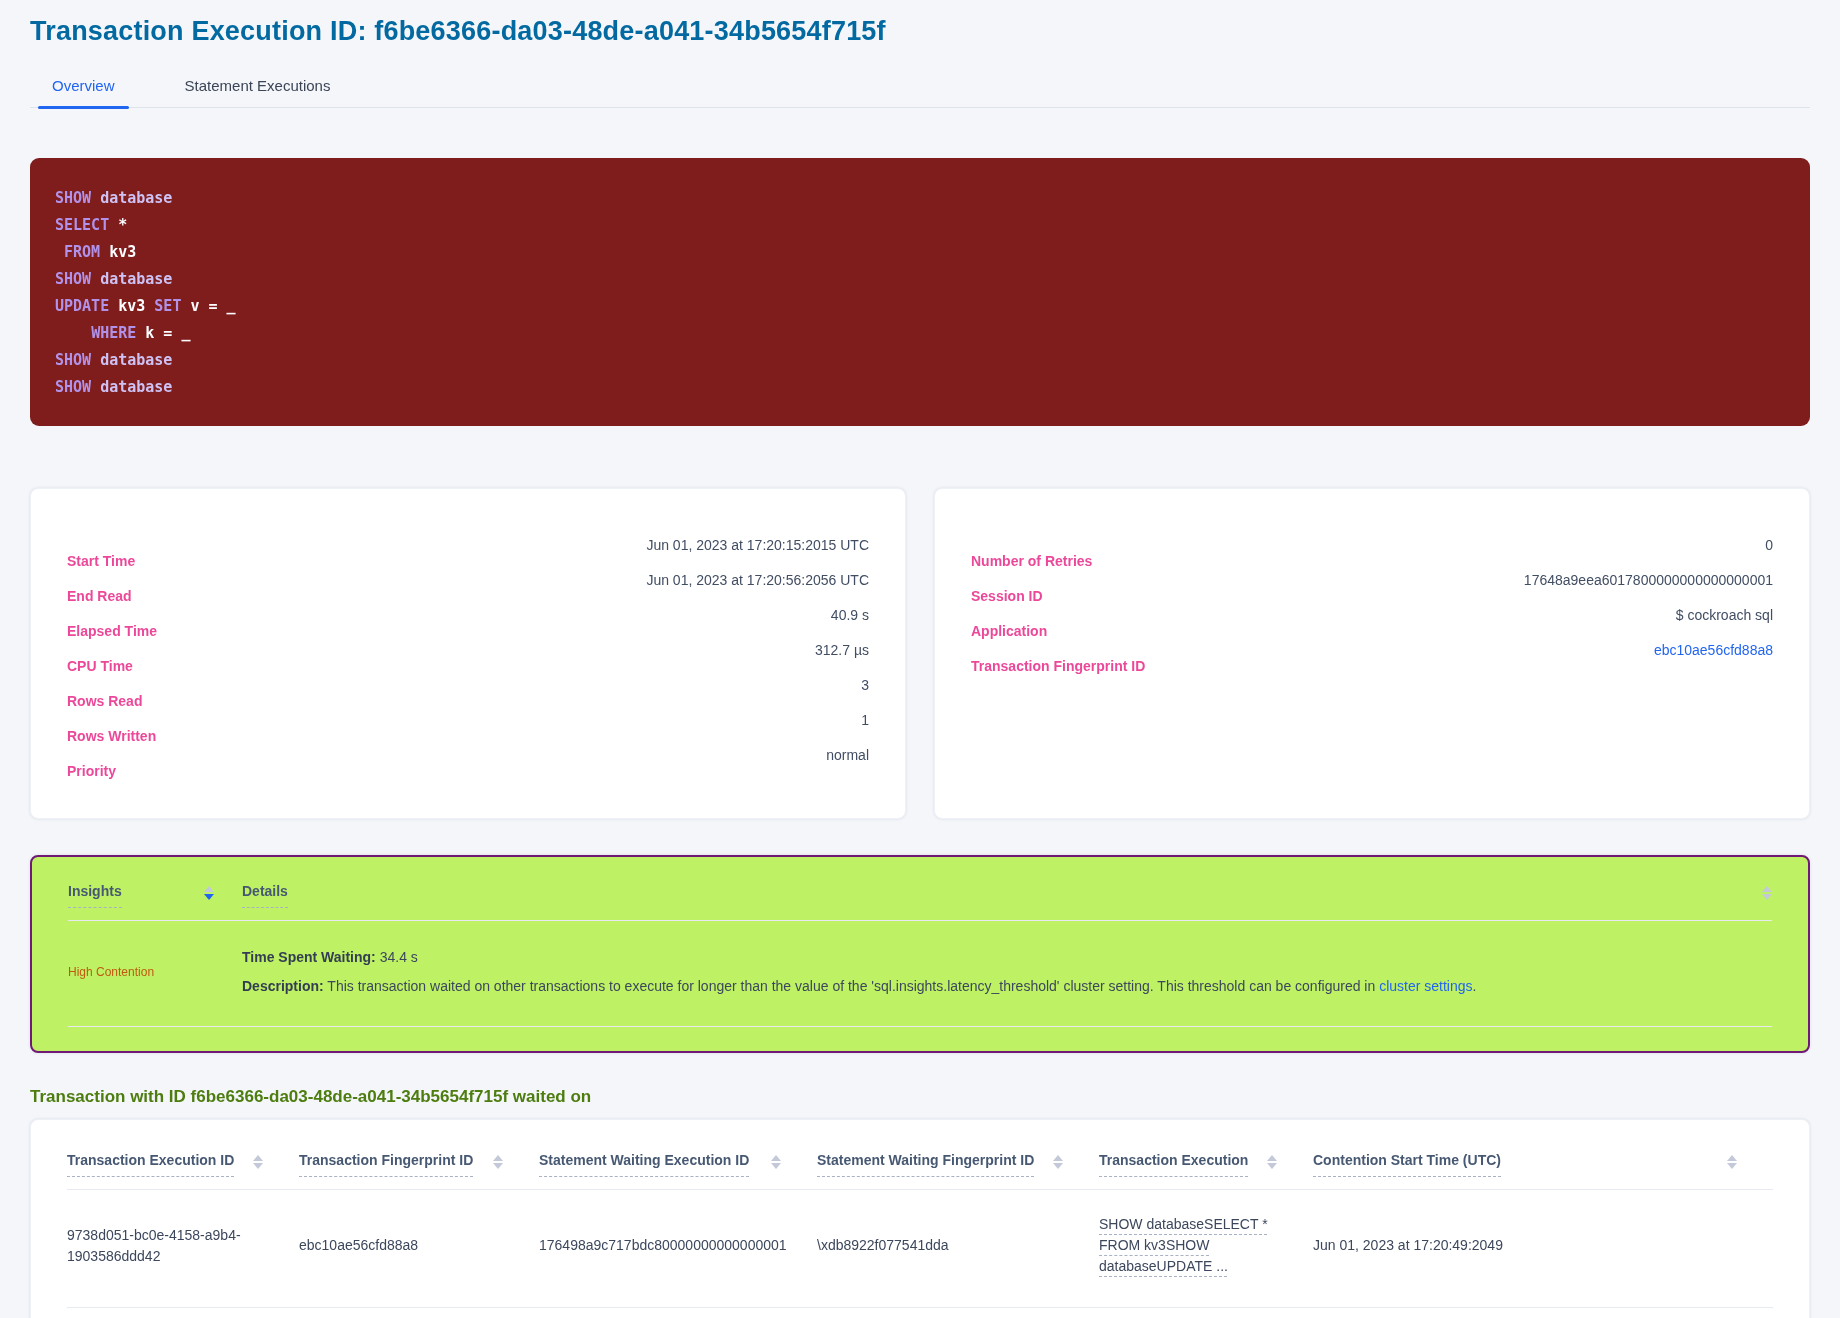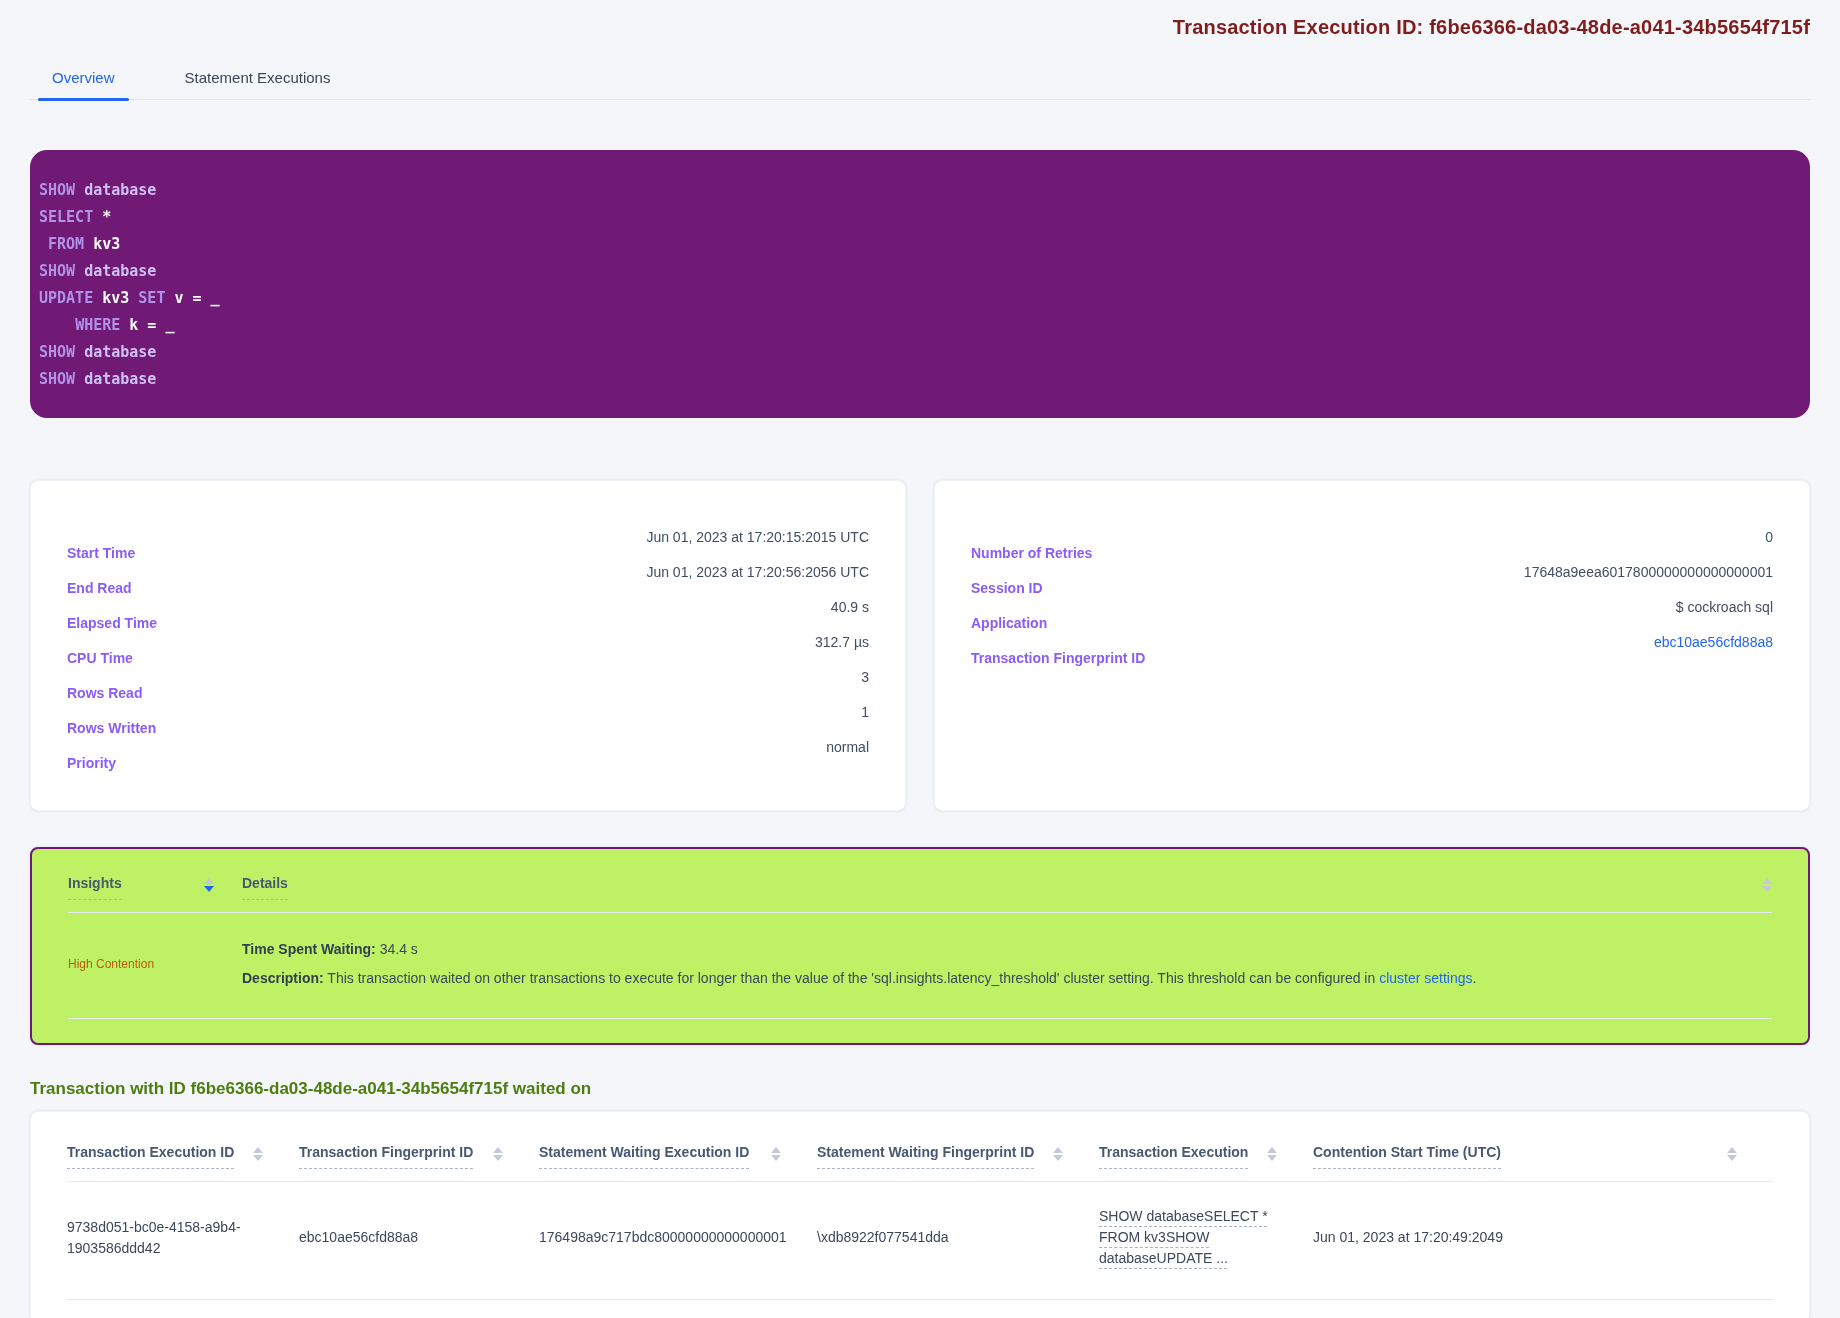--- a/index.html
+++ b/index.html
@@ -6,53 +6,53 @@
   html, body { width: 1840px; height: 1318px; }
   body {
     background: #f4f6fa;
     font-family: "Liberation Sans", sans-serif;
     color: #242a35;
     font-size: 14px;
   }
   .page { padding: 16px 30px 0 30px; }
 
   
-  .page-title { font-size: 20px; font-weight: 700; color: #7f1d1d; letter-spacing: .2px; text-align: right; }
+  .page-title { font-size: 27px; font-weight: 700; color: #0369a1; letter-spacing: .2px; }
 
   
   .tabs { margin-top: 24px; border-bottom: 1px solid #dfe3ea; display: flex; padding-left: 8px; }
   .tab { font-size: 15px; padding: 6px 14px 13px 14px; cursor: pointer; color: #3b4557; margin-right: 42px; position: relative; }
   .tab.active { color: #2265f1; }
   .tab.active::after {
     content: ""; position: absolute; left: 0; right: 0; bottom: -2px;
     height: 3px; background: #2265f1; border-radius: 2px;
   }
 
   
   .codeblock {
-    margin-top: 50px; background: #701a75; border-radius: 17px;
-    padding: 27px 9px; height: 268px;
+    margin-top: 50px; background: #7f1d1d; border-radius: 9px;
+    padding: 27px 25px; height: 268px;
   }
   .code-line {
     font-family: "DejaVu Sans Mono", monospace;
     font-size: 15px; font-weight: 600; line-height: 27px; white-space: pre;
   }
   .tok-kw { color: #b292e8; }
   .tok-db { color: #cec2f4; }
   .tok-pl { color: #fdfdff; }
 
   
   .cards { margin-top: 62px; display: flex; gap: 28px; align-items: stretch; }
   .card {
     flex: 1; background: #ffffff; border-radius: 8px;
     border: 1px solid #eef1f6; box-shadow: 0 0 3px rgba(67,90,111,.15);
   }
   .summary-card { padding: 38px 36px 46px 36px; }
   .sum-row { display: flex; justify-content: space-between; align-items: center; height: 35px; }
-  .sum-label { font-weight: 700; color: #8b5cf6; margin-top: 32px; }
+  .sum-label { font-weight: 700; color: #ec4899; margin-top: 32px; }
   .sum-value { color: #414d63; text-align: right; }
   .link { color: #2265f1; cursor: pointer; }
 
   
   .insights-card { margin-top: 36px; background:#bef264; border-radius: 8px; border: 2px solid #701a75; box-shadow: 0 0 3px rgba(67,90,111,.15); padding: 26px 36px 24px 36px; }
   .itable-head { display: flex; align-items: flex-start; border-bottom: 1px solid #e7eaf0; padding-bottom: 12px; }
   .th-label { font-weight: 700; color: #475872; border-bottom: 1px dashed #a9b2c4; padding-bottom: 8px; cursor: pointer; }
   .sort { display: flex; flex-direction: column; align-items: center; gap: 2px; margin-top: 3px; cursor: pointer; }
   .caret-up { width: 0; height: 0; border-left: 5px solid transparent; border-right: 5px solid transparent; border-bottom: 6px solid #c3c9d8; }
   .caret-down { width: 0; height: 0; border-left: 5px solid transparent; border-right: 5px solid transparent; border-top: 6px solid #c3c9d8; }

